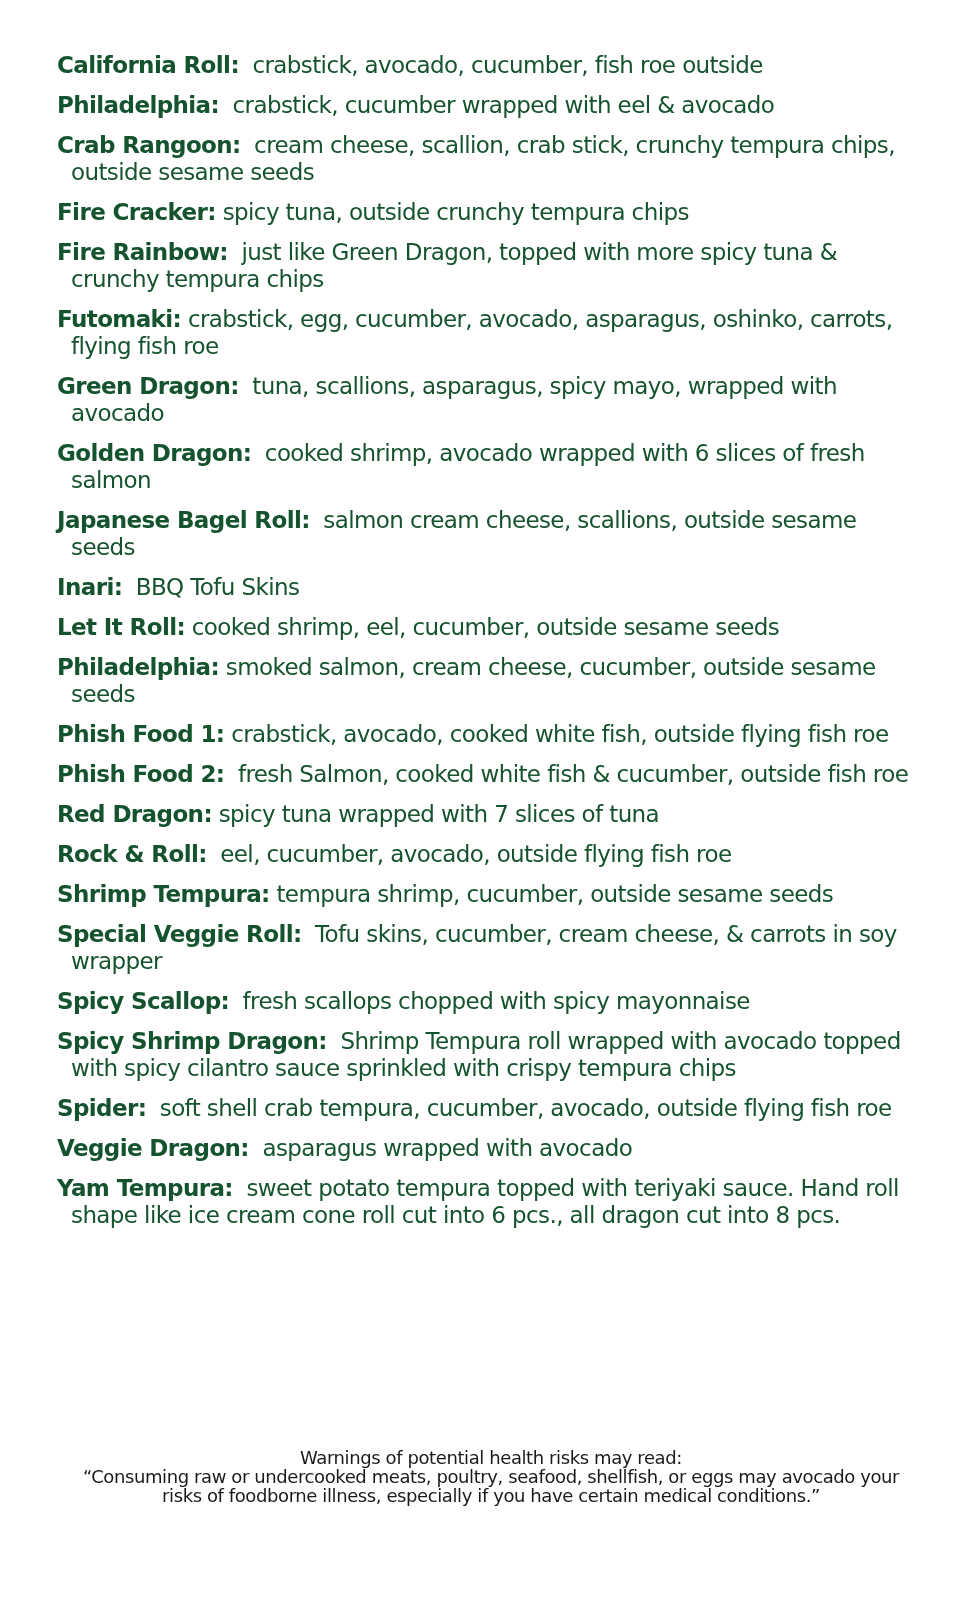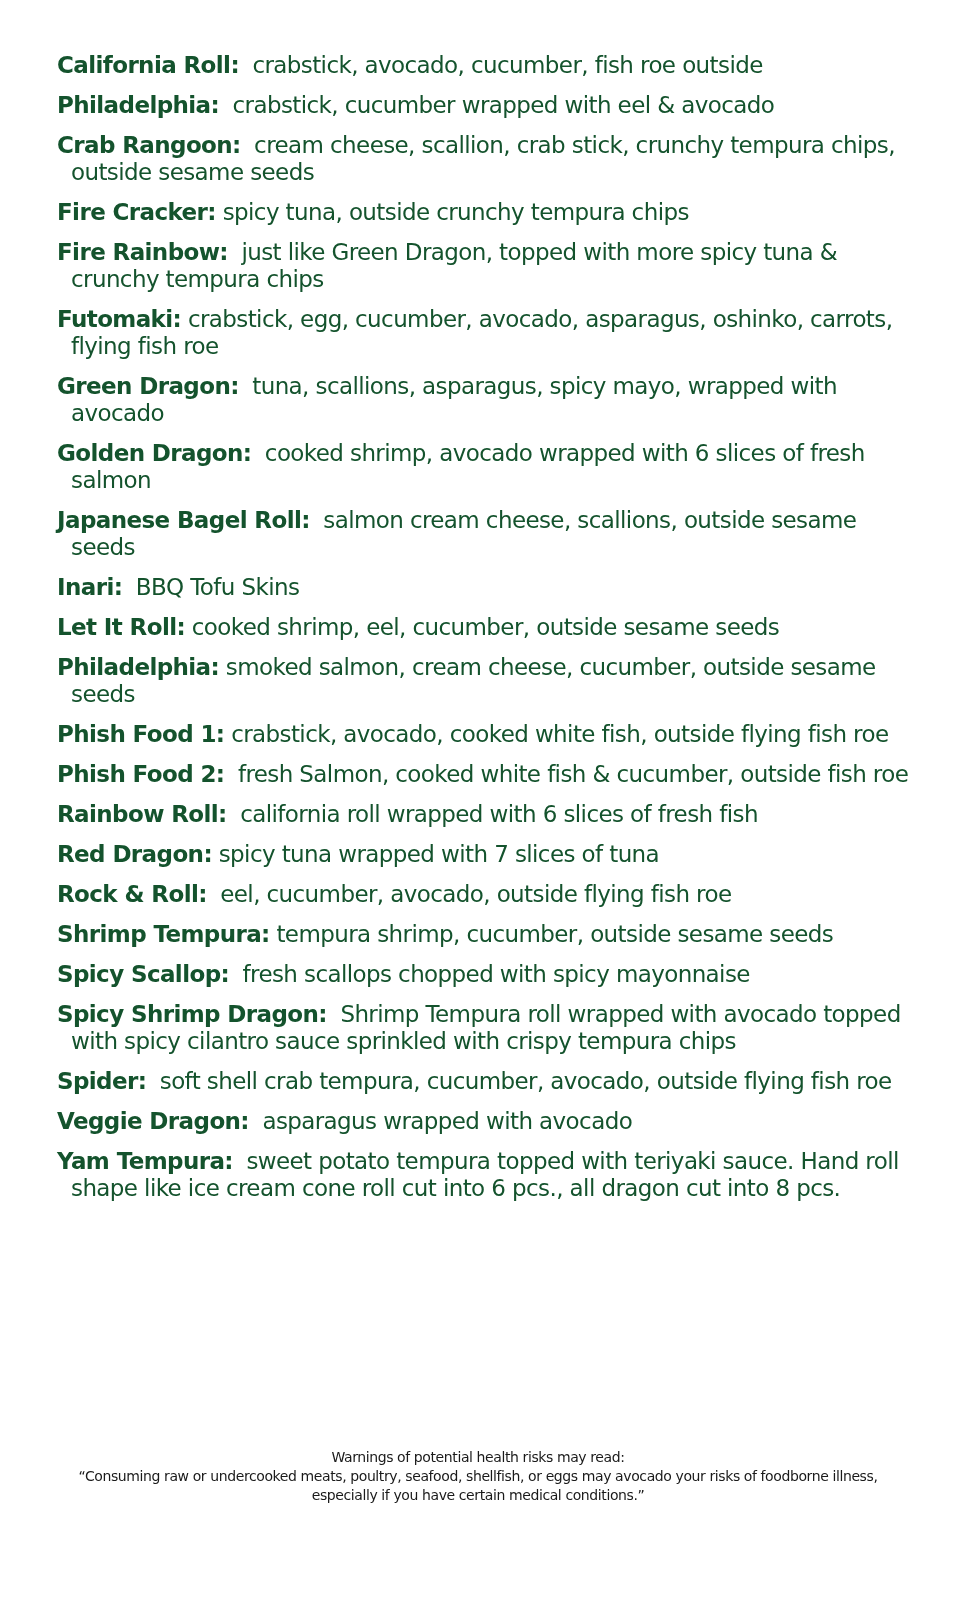--- a/index.html
+++ b/index.html
@@ -11,22 +11,22 @@
     font-size: 23px;
     line-height: 27px;
     letter-spacing: -0.6px;
     margin: 0 0 13px 0;
     padding-left: 14px;
     text-indent: -14px;
     color: #14532d;
   }
   .menu-item .name { font-weight: bold; }
   .menu-item .desc { font-weight: normal; }
-  .footer { position: absolute; left: 48px; top: 1448px; width: 860px; text-align: center;
-    font-family: "DejaVu Sans", sans-serif; font-size: 14px; line-height: 19px; letter-spacing: -0.4px; color: #1a1a1a; }
+  .footer { position: absolute; left: 61px; top: 1448px; width: 860px; text-align: center;
+    font-family: "DejaVu Sans", sans-serif; font-size: 18px; line-height: 19px; letter-spacing: -0.4px; color: #1a1a1a; }
   .footer p { margin: 0; }
 </style>
 </head>
 <body>
 
 <div class="page">
   <ul class="menu-list">
     <li class="menu-item"><span class="name">California Roll:</span>&nbsp; <span class="desc">crabstick, avocado, cucumber, fish roe outside</span></li>
     <li class="menu-item"><span class="name">Philadelphia:</span>&nbsp; <span class="desc">crabstick, cucumber wrapped with eel &amp; avocado</span></li>
     <li class="menu-item"><span class="name">Crab Rangoon:</span>&nbsp; <span class="desc">cream cheese, scallion, crab stick, crunchy tempura chips, outside sesame seeds</span></li>
@@ -34,24 +34,24 @@
     <li class="menu-item"><span class="name">Fire Rainbow:</span>&nbsp; <span class="desc">just like Green Dragon, topped with more spicy tuna &amp; crunchy tempura chips</span></li>
     <li class="menu-item"><span class="name">Futomaki:</span> <span class="desc">crabstick, egg, cucumber, avocado, asparagus, oshinko, carrots, flying fish roe</span></li>
     <li class="menu-item"><span class="name">Green Dragon:</span>&nbsp; <span class="desc">tuna, scallions, asparagus, spicy mayo, wrapped with avocado</span></li>
     <li class="menu-item"><span class="name">Golden Dragon:</span>&nbsp; <span class="desc">cooked shrimp, avocado wrapped with 6 slices of fresh salmon</span></li>
     <li class="menu-item"><span class="name">Japanese Bagel Roll:</span>&nbsp; <span class="desc">salmon cream cheese, scallions, outside sesame seeds</span></li>
     <li class="menu-item"><span class="name">Inari:</span>&nbsp; <span class="desc">BBQ Tofu Skins</span></li>
     <li class="menu-item"><span class="name">Let It Roll:</span> <span class="desc">cooked shrimp, eel, cucumber, outside sesame seeds</span></li>
     <li class="menu-item"><span class="name">Philadelphia:</span> <span class="desc">smoked salmon, cream cheese, cucumber, outside sesame seeds</span></li>
     <li class="menu-item"><span class="name">Phish Food 1:</span> <span class="desc">crabstick, avocado, cooked white fish, outside flying fish roe</span></li>
     <li class="menu-item"><span class="name">Phish Food 2:</span>&nbsp; <span class="desc">fresh Salmon, cooked white fish &amp; cucumber, outside fish roe</span></li>
-    <li class="menu-item"><span class="name">Rainbow Roll:</span>&nbsp; <span class="desc">california roll wrapped with 6 slices of fresh fish</span></li>
     <li class="menu-item"><span class="name">Red Dragon:</span> <span class="desc">spicy tuna wrapped with 7 slices of tuna</span></li>
     <li class="menu-item"><span class="name">Rock &amp; Roll:</span>&nbsp; <span class="desc">eel, cucumber, avocado, outside flying fish roe</span></li>
     <li class="menu-item"><span class="name">Shrimp Tempura:</span> <span class="desc">tempura shrimp, cucumber, outside sesame seeds</span></li>
+    <li class="menu-item"><span class="name">Special Veggie Roll:</span>&nbsp; <span class="desc">Tofu skins, cucumber, cream cheese, &amp; carrots in soy wrapper</span></li>
     <li class="menu-item"><span class="name">Spicy Scallop:</span>&nbsp; <span class="desc">fresh scallops chopped with spicy mayonnaise</span></li>
     <li class="menu-item"><span class="name">Spicy Shrimp Dragon:</span>&nbsp; <span class="desc">Shrimp Tempura roll wrapped with avocado topped with spicy cilantro sauce sprinkled with crispy tempura chips</span></li>
     <li class="menu-item"><span class="name">Spider:</span>&nbsp; <span class="desc">soft shell crab tempura, cucumber, avocado, outside flying fish roe</span></li>
     <li class="menu-item"><span class="name">Veggie Dragon:</span>&nbsp; <span class="desc">asparagus wrapped with avocado</span></li>
     <li class="menu-item"><span class="name">Yam Tempura:</span>&nbsp; <span class="desc">sweet potato tempura topped with teriyaki sauce. Hand roll shape like ice cream cone roll cut into 6 pcs., all dragon cut into 8 pcs.</span></li>
   </ul>
 
   <div class="footer">
     <p>Warnings of potential health risks may read:</p>
     <p>“Consuming raw or undercooked meats, poultry, seafood, shellfish, or eggs may avocado your risks of foodborne illness, especially if you have certain medical conditions.”</p>

